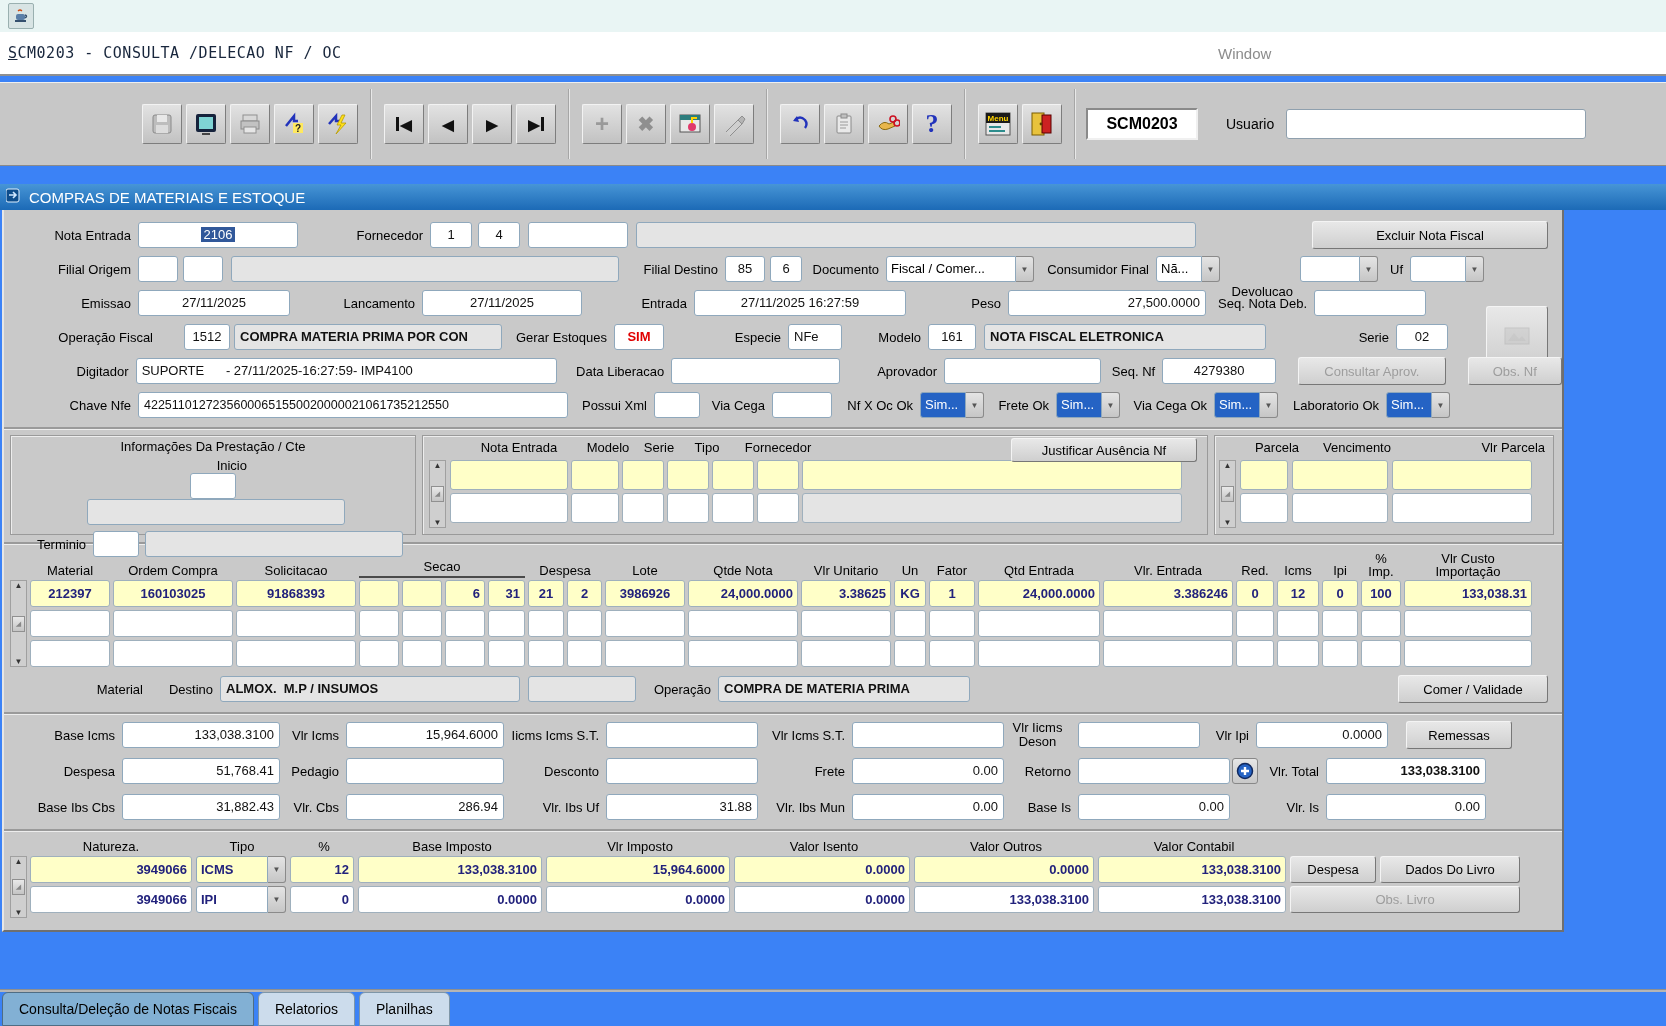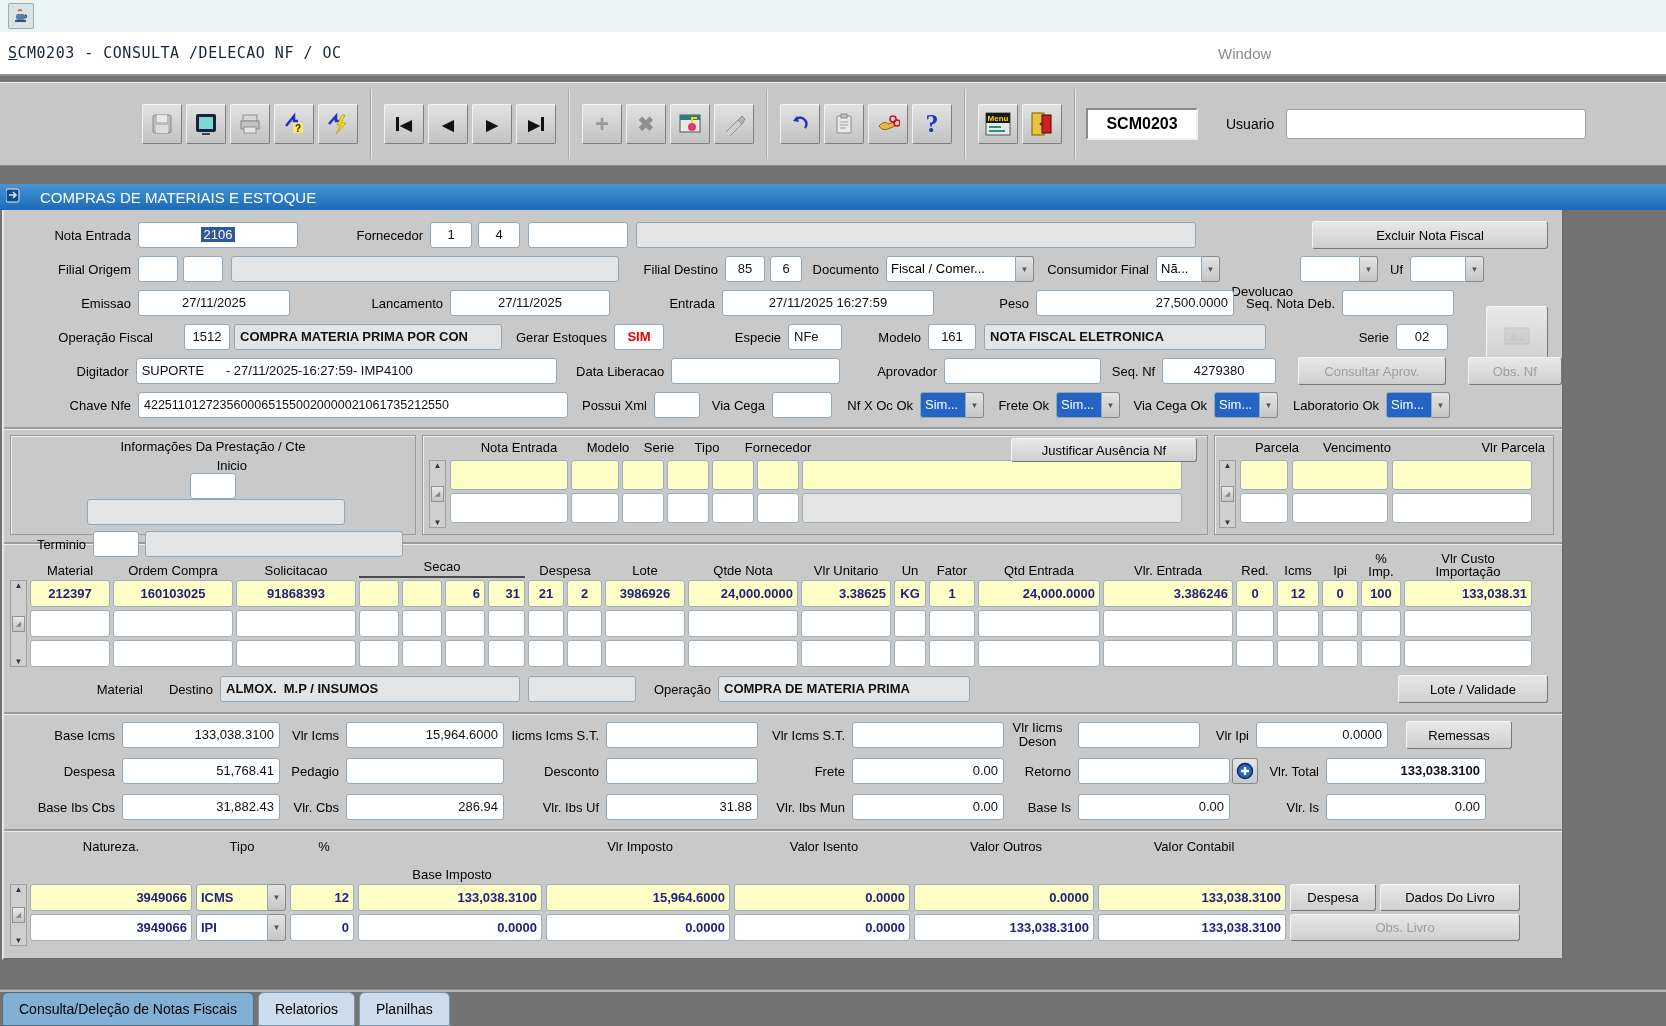--- a/index.html
+++ b/index.html
@@ -1,18 +1,18 @@
 <!DOCTYPE html>
 <html><head>
 <meta charset="utf-8">
 <style>
   * { box-sizing: border-box; }
   html,body { margin:0; padding:0; background:#c9c9c9; }
   body { font-family:"Liberation Sans",sans-serif; font-size:13px; color:#000; }
-  .screen { position:relative; width:1666px; height:1026px; background:#737373; overflow:hidden; }
+  .screen { position:relative; width:1666px; height:1026px; background:#3b82f6; overflow:hidden; }
 
   
   .topband { height:32px; background:#e9f5f4; display:flex; align-items:center; padding-left:8px; }
   .java-btn { width:26px; height:26px; background:#d8e4e4; border:1px solid #9ab0b0; border-radius:2px; display:flex; align-items:center; justify-content:center; }
   .menubar { height:44px; background:#ffffff; display:flex; align-items:center; position:relative; border-bottom:2px solid #8f8f8f; }
   .menu-title { margin-left:8px; font-family:"DejaVu Sans Mono","Liberation Mono",monospace; font-size:15px; color:#18263c; letter-spacing:0.5px; }
   .menu-title::first-letter { text-decoration:underline; }
   .menu-window { position:absolute; left:1218px; color:#8c8c8c; font-size:15px; }
 
   
@@ -21,21 +21,21 @@
   .tb-btn { width:40px; height:40px; margin:0 2px; background:linear-gradient(#e2e2e2,#c2c2c2); border:1px solid; border-color:#f2f2f2 #7d7d7d #7d7d7d #f2f2f2; border-radius:2px; display:flex; align-items:center; justify-content:center; font-weight:bold; }
   .tb-btn.dis { color:#9a9a9a; }
   .glyph { font-size:15px; line-height:1; }
   .nav-g { font-size:14px; color:#111; display:flex; align-items:center; gap:1px; }
   .nav-bar { width:3px; height:14px; background:#111; }
   .code-box { width:112px; height:32px; background:#fff; border:2px solid; border-color:#8a8a8a #f0f0f0 #f0f0f0 #8a8a8a; display:flex; align-items:center; justify-content:center; font-weight:bold; font-size:16px; }
   .usuario-lbl { margin:0 12px 0 28px; font-size:14px; }
   .usuario-fld { width:300px; height:30px; background:#fff; border:1px solid #8fa0ae; border-radius:3px; }
 
   
-  .banner { height:26px; margin-top:18px; background:linear-gradient(#4795d6,#1c6ab6); display:flex; align-items:center; color:#fff; font-size:15px;gap:11px; }
+  .banner { height:26px; margin-top:18px; background:linear-gradient(#4795d6,#1c6ab6); display:flex; align-items:center; color:#fff; font-size:15px; }
   .banner-icon { margin:0 8px 0 6px; }
   .banner-title { font-family:"Liberation Sans",sans-serif; }
 
   
   .panel { position:relative; width:1562px; margin-left:2px; background:#c9c9c9; border:2px solid; border-color:#e6e6e6 #6f6f6f #6f6f6f #e6e6e6; border-top:none; padding-top:6px; }
   .frow { display:flex; align-items:center; height:30px; margin-top:4px; padding-left:6px; position:relative; }
   .lb { text-align:right; padding-right:7px; white-space:nowrap; }
   .fld { height:26px; line-height:24px; background:#fff; border:1px solid #8fa8bc; border-radius:3px; padding:0 5px; white-space:pre; overflow:hidden; color:#111; }
   .fld.c { text-align:center; }
   .fld.r { text-align:right; }
@@ -290,21 +290,21 @@
       <span class="lb" style="width:32px;">Uf</span>
       <div class="dd">
         <div class="dd-val" style="width:56px;"></div>
         <div class="dd-arr">▼</div>
       </div>
     </div>
 
     <div class="frow">
       <span class="lb" style="width:128px;">Emissao</span>
       <div class="fld c" style="width:152px;">27/11/2025</div>
-      <span class="lb" style="width:160px;">Lancamento</span>
+      <span class="lb" style="width:132px;">Lancamento</span>
       <div class="fld c" style="width:160px;">27/11/2025</div>
       <span class="lb" style="width:112px;">Entrada</span>
       <div class="fld c" style="width:212px;">27/11/2025 16:27:59</div>
       <span class="lb" style="width:102px;">Peso</span>
       <div class="fld r" style="width:198px;">27,500.0000</div>
       <span class="lb" style="width:108px;">Seq. Nota Deb.</span>
       <div class="fld" style="width:112px;"></div>
     </div>
 
     <div class="frow">
@@ -553,21 +553,21 @@
       </div>
     </div>
 
     <div class="frow" style="height:32px;margin-top:6px;">
       <span class="lb" style="width:140px;">Material</span>
       <span class="lb" style="width:62px;margin-left:8px;">Destino</span>
       <div class="fld gray" style="width:300px;">ALMOX.  M.P / INSUMOS</div>
       <div class="fld gray" style="width:108px;margin-left:8px;"></div>
       <span class="lb" style="width:76px;margin-left:6px;">Operação</span>
       <div class="fld gray" style="width:252px;">COMPRA DE MATERIA PRIMA</div>
-      <div class="btn" style="width:150px;margin-left:auto;margin-right:14px;">Lote / Validade</div>
+      <div class="btn" style="width:150px;margin-left:auto;margin-right:14px;">Comer / Validade</div>
     </div>
 
     <div class="sect"></div>
 
     <div class="trow">
       <span class="lb" style="width:112px;">Base Icms</span>
       <div class="fld r" style="width:158px;">133,038.3100</div>
       <span class="lb" style="width:66px;">Vlr Icms</span>
       <div class="fld r" style="width:158px;">15,964.6000</div>
       <span class="lb" style="width:102px;">Iicms Icms S.T.</span>
@@ -616,21 +616,21 @@
       <span class="lb" style="width:96px;">Vlr. Is</span>
       <div class="fld r" style="width:160px;">0.00</div>
     </div>
 
     <div class="sect"></div>
 
     <div class="nat-head">
       <span class="ith" style="width:162px;">Natureza.</span>
       <span class="ith" style="width:92px;margin-left:4px;">Tipo</span>
       <span class="ith" style="width:64px;margin-left:4px;">%</span>
-      <span class="ith" style="width:184px;margin-left:4px;margin-top:28px;">Base Imposto</span>
+      <span class="ith" style="width:184px;margin-left:4px;">Base Imposto</span>
       <span class="ith" style="width:184px;margin-left:4px;">Vlr Imposto</span>
       <span class="ith" style="width:176px;margin-left:4px;">Valor Isento</span>
       <span class="ith" style="width:180px;margin-left:4px;">Valor Outros</span>
       <span class="ith" style="width:188px;margin-left:4px;">Valor Contabil</span>
     </div>
     <div class="nat-body">
       <div class="vsb" style="height:62px;">
           <span>▲</span>
           <span class="thumb">◢</span>
           <span>▼</span>

